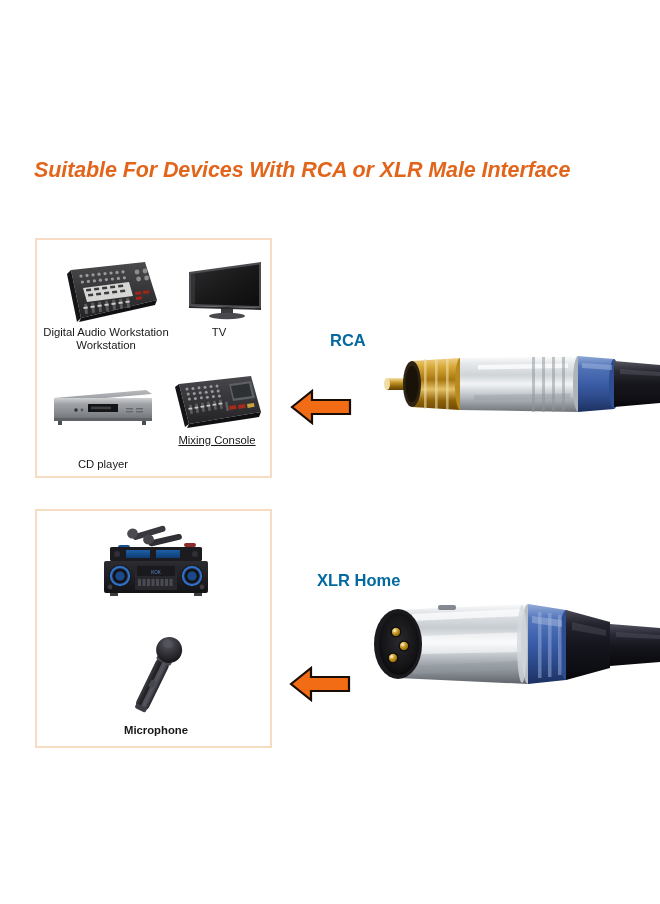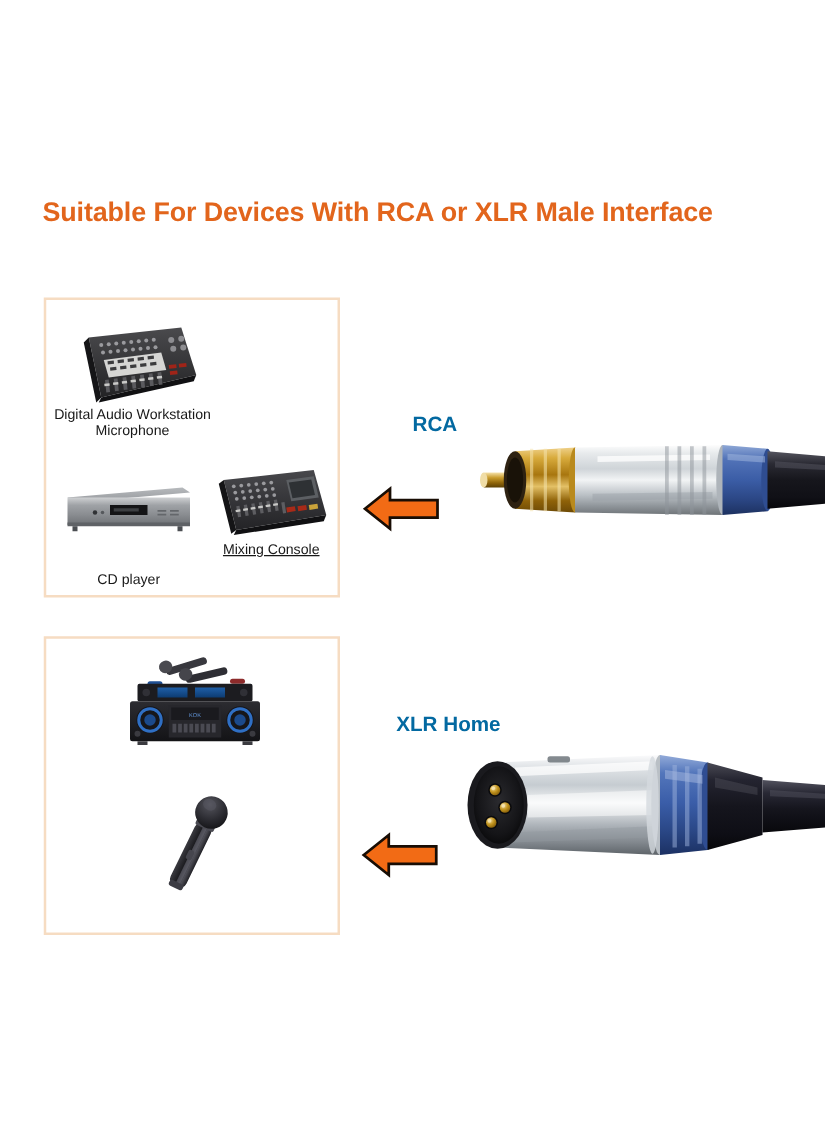--- a/index.html
+++ b/index.html
@@ -20,20 +20,21 @@
   #headline {
     position: absolute;
     left: 34px;
     top: 158px;
     width: 600px;
     font-size: 21.5px;
     font-weight: bold;
     color: #E2651C;
     letter-spacing: -0.1px;
     white-space: nowrap;
+    font-style: italic;
   }
 
   
   .device-box {
     position: absolute;
     border: 2px solid #F6DCC2;
     background: #ffffff;
     box-sizing: border-box;
   }
   #box-rca   { left: 35px; top: 238px; width: 237px; height: 240px; }
@@ -150,24 +151,42 @@
       </g>
 
       <g fill="#a02418">
         <rect x="82" y="36" width="6" height="3" transform="rotate(-6 82 36)"></rect>
         <rect x="82.8" y="41" width="6" height="3" transform="rotate(-6 82.8 41)"></rect>
         <rect x="90" y="35" width="6" height="3" transform="rotate(-6 90 35)"></rect>
       </g>
     </svg>
     <div class="dev-label lbl-thin" style="left:-5px; top:72px; width:128px;">
       <span>Digital Audio Workstation</span><br>
-      <span>Microphone</span>
+      <span>Workstation</span>
     </div>
   </div>
 
+  <div class="dev-cell" style="left:138px; top:14px; width:92px; height:112px;">
+    <svg class="dev-art" width="88" height="72" viewBox="0 0 88 72" style="left:6px; top:2px;">
+      <defs>
+        <linearGradient id="tvScreen" x1="0" y1="0" x2="1" y2="1">
+          <stop offset="0" stop-color="#2c2c2e"></stop>
+            <stop offset="0.55" stop-color="#181819"></stop>
+            <stop offset="1" stop-color="#0d0d0e"></stop>
+        </linearGradient>
+      </defs>
+      <polygon points="8,16 80,6 80,52 8,50" fill="#4c4c50"></polygon>
+      <polygon points="10,18 78,8.5 78,50 10,48" fill="url(#tvScreen)"></polygon>
+      <polygon points="10,18 14,18.6 14,47.6 10,48" fill="#3a3a3e" opacity="0.7"></polygon>
+      <polygon points="40,52 52,52 52,58 40,58" fill="#3b3b3f"></polygon>
+      <ellipse cx="46" cy="60" rx="18" ry="3.2" fill="#4a4a4e"></ellipse>
+      <polygon points="8,50 80,52 80,54 8,52" fill="#2a2a2d"></polygon>
+    </svg>
+    <div class="dev-label lbl-thin" style="left:0px; top:72px; width:88px;">TV</div>
+  </div>
 
   <div class="dev-cell" style="left:4px; top:140px; width:124px; height:90px;">
     <svg class="dev-art" width="110" height="50" viewBox="0 0 110 50" style="left:7px; top:4px;">
       <defs>
         <linearGradient id="cdBody" x1="0" y1="0" x2="0" y2="1">
           <stop offset="0" stop-color="#cfd1d3"></stop>
             <stop offset="0.28" stop-color="#9fa2a6"></stop>
           <stop offset="0.62" stop-color="#8a8d91"></stop>
             <stop offset="1" stop-color="#6e7175"></stop>
         </linearGradient>
@@ -342,20 +361,21 @@
         <rect x="40" y="27" width="16" height="5" rx="2" fill="#4a4a52"></rect>
 
         <ellipse cx="48" cy="18" rx="13" ry="13" fill="url(#micHead)"></ellipse>
         <ellipse cx="44" cy="13" rx="5.5" ry="4.5" fill="#5c5c66" opacity="0.45"></ellipse>
 
         <rect x="45" y="52" width="5" height="8" rx="1.6" fill="#46464e"></rect>
 
         <rect x="42" y="80" width="12" height="5" rx="2" fill="#3c3c44"></rect>
       </g>
     </svg>
+    <div class="dev-label lbl-bold" style="left:0px; top:95px; width:190px;">Microphone</div>
   </div>
 </div>
 
 <svg class="arrow" style="left:290px; top:385px;" width="62" height="44" viewBox="0 0 62 44">
   <polygon points="2,22 22,6 22,15 60,15 60,29 22,29 22,38" fill="#F26B15" stroke="#180d04" stroke-width="2.2" stroke-linejoin="miter"></polygon>
 </svg>
 
 <svg class="arrow" style="left:289px; top:662px;" width="62" height="44" viewBox="0 0 62 44">
   <polygon points="2,22 22,6 22,15 60,15 60,29 22,29 22,38" fill="#F26B15" stroke="#180d04" stroke-width="2.2" stroke-linejoin="miter"></polygon>
 </svg>

